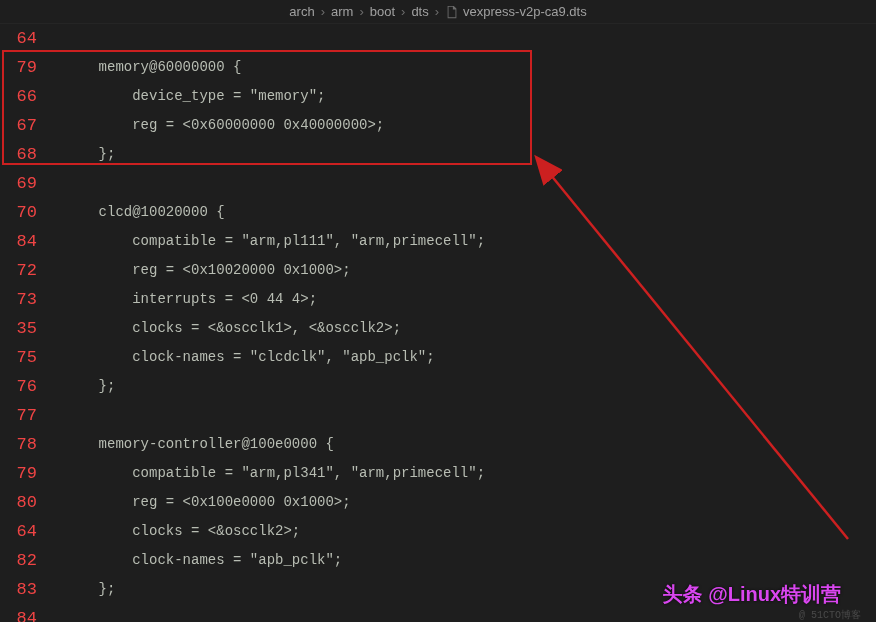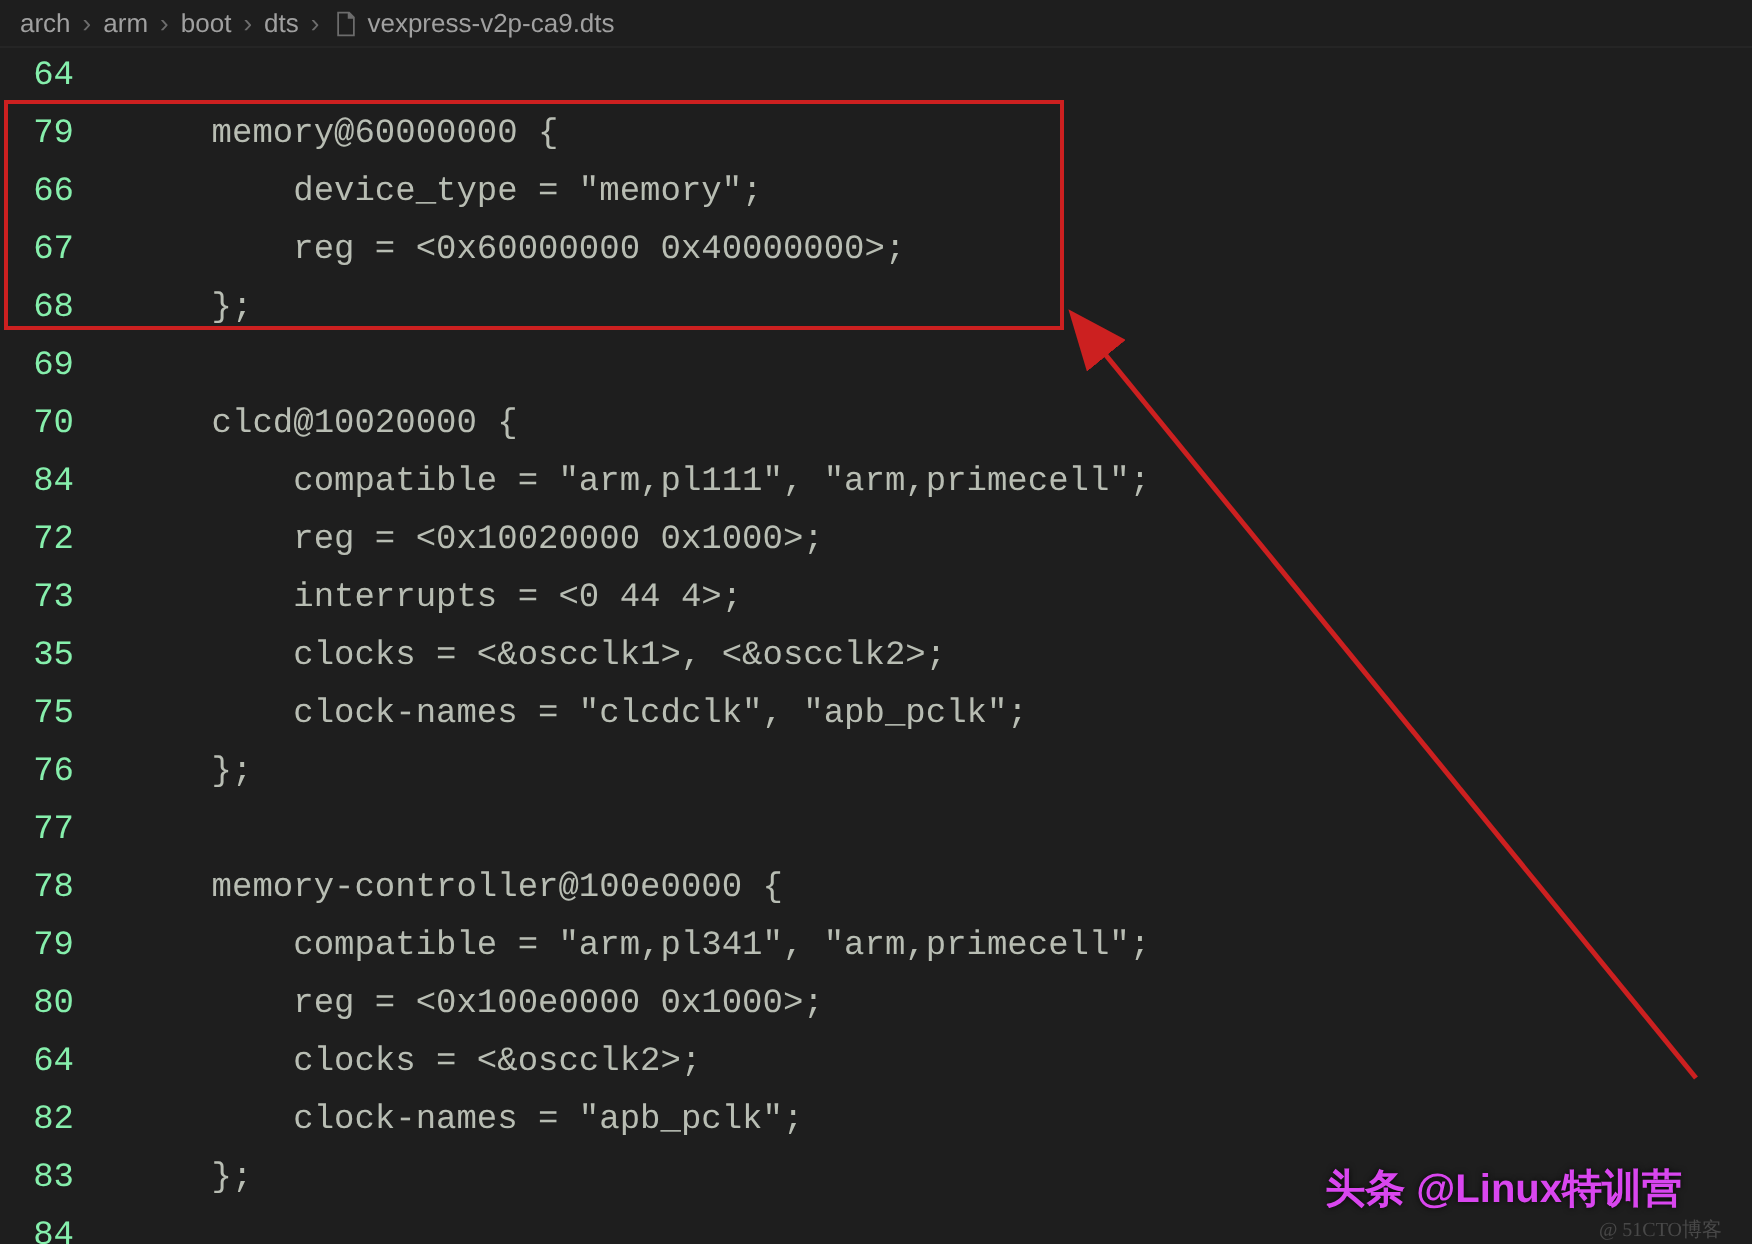--- a/index.html
+++ b/index.html
@@ -17,20 +17,21 @@
     }
     .breadcrumb {
       display: flex;
       align-items: center;
       padding: 4px 10px;
       background: #1e1e1e;
       color: #8c8c8c;
       font-size: 13px;
       font-family: -apple-system, 'Segoe UI', sans-serif;
       border-bottom: 1px solid #252525;
+      justify-content: center;
     }
     .breadcrumb-item {
       color: #a0a0a0;
     }
     .breadcrumb-sep {
       margin: 0 6px;
       color: #6c6c6c;
     }
     .file-icon {
       margin-right: 4px;
@@ -39,29 +40,29 @@
     }
     .editor {
       display: flex;
       height: calc(100% - 24px);
       position: relative;
     }
     .gutter {
       width: 55px;
       padding-right: 18px;
       text-align: right;
-      color: #86efac;
+      color: #ef4444;
       font-size: 17px;
       line-height: 29px;
       background: #1e1e1e;
       user-select: none;
     }
     .code-area {
       flex: 1;
-      font-size: 17px;
+      font-size: 14px;
       line-height: 29px;
       color: #b8bdb3;
       white-space: pre;
       padding-left: 10px;
     }
     .code-line {
       height: 29px;
     }
     .highlight-box {
       position: absolute;
@@ -89,21 +90,21 @@
       font-family: -apple-system, 'Segoe UI', sans-serif;
       font-weight: bold;
       text-shadow: 0 0 3px rgba(0,0,0,0.8);
     }
     .watermark-small {
       position: absolute;
       bottom: 0px;
       right: 15px;
       color: #888;
       font-size: 10px;
-      font-family: Liberation Serif, serif;
+      font-family: Liberation Mono, monospace;
       opacity: 0.4;
     }
   </style>
 </head>
 <body>
 
 <div class="breadcrumb">
   <span class="breadcrumb-item">arch</span>
   <span class="breadcrumb-sep">›</span>
   <span class="breadcrumb-item">arm</span>

